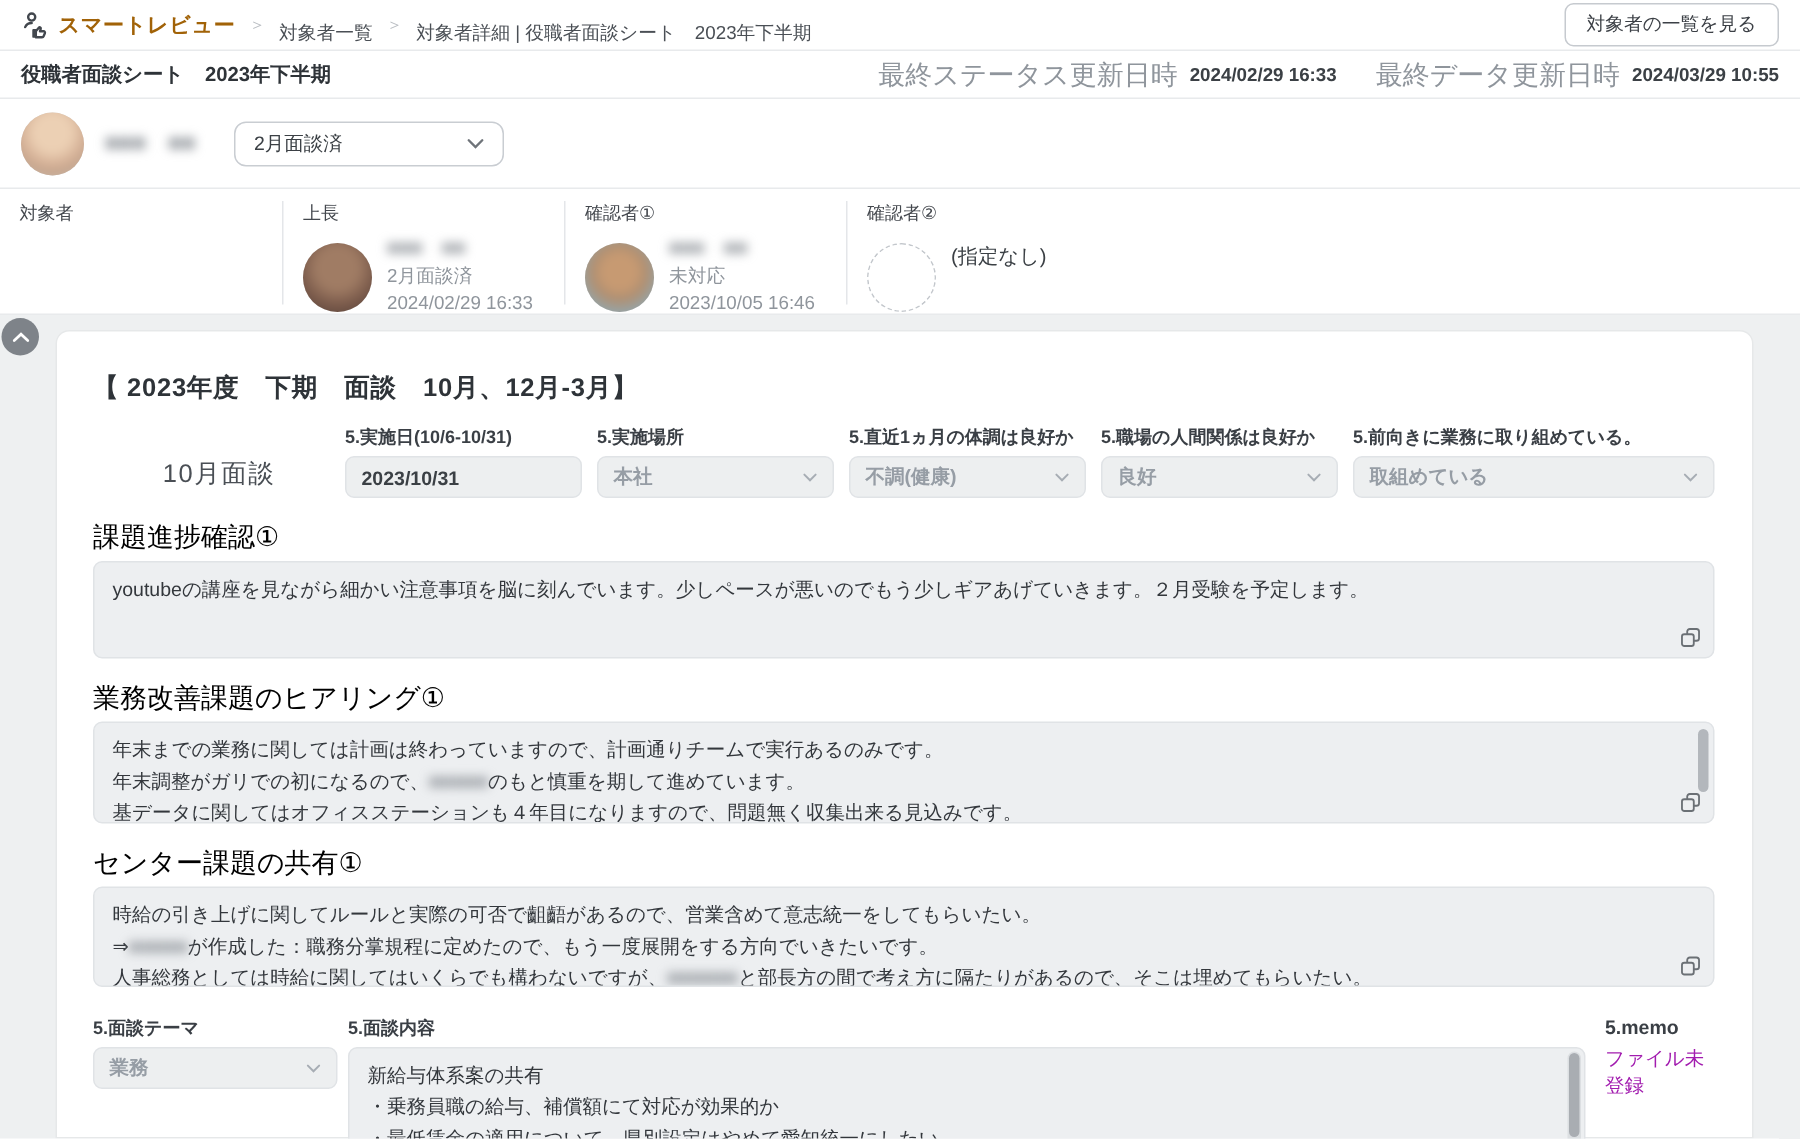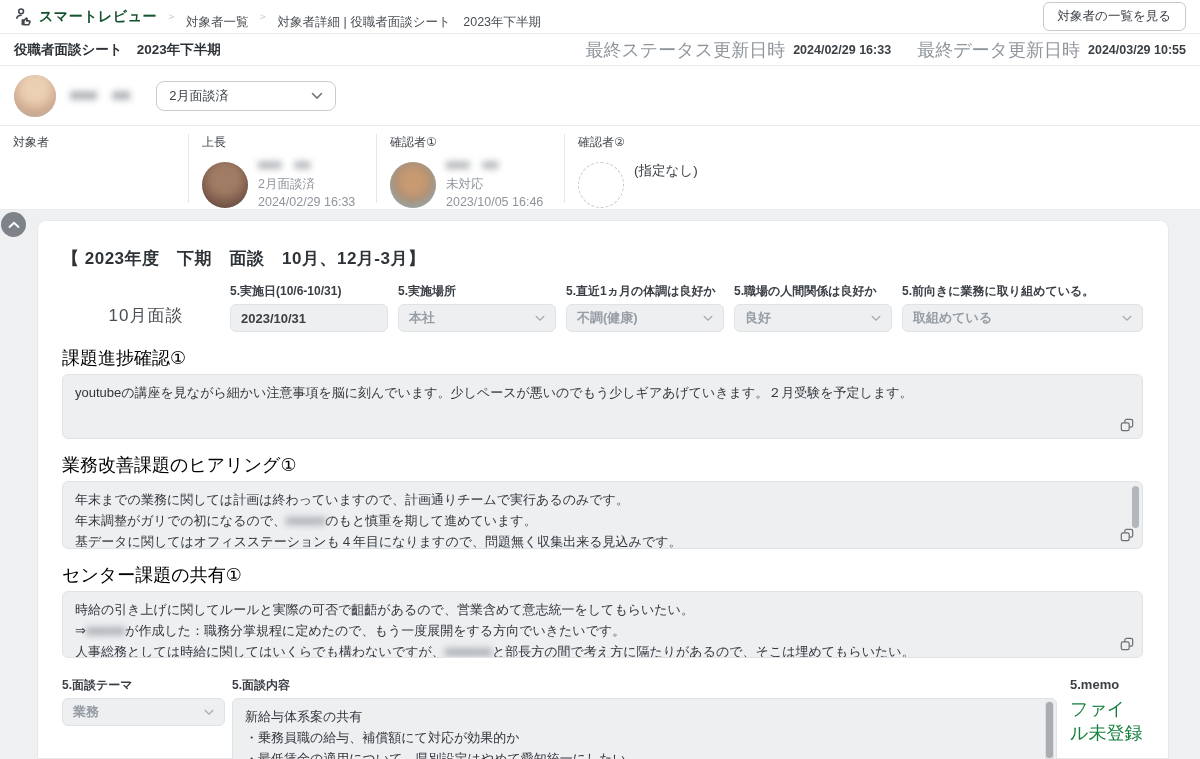--- a/index.html
+++ b/index.html
@@ -4,21 +4,21 @@
 <style>
   * { margin:0; padding:0; box-sizing:border-box; }
   html,body { width:1200px; height:759px; overflow:hidden; }
   body { font-family:"Liberation Sans","DejaVu Sans",sans-serif; background:#eef0f1; color:#3b4045; }
 
   .bar { background:#fff; display:flex; align-items:center; padding:0 14px; border-bottom:1px solid #e8eaec; }
 
   
   .topbar { height:34px; }
   .logo-wrap { display:flex; align-items:center; gap:6px; }
-  .app-name { font-size:14px; font-weight:700; color:#14532d; letter-spacing:.5px; }
+  .app-name { font-size:14px; font-weight:700; color:#a16207; letter-spacing:.5px; }
   .crumb-sep { color:#b9bdc2; font-size:11px; margin:0 9px; }
   .crumb { font-size:12.5px; color:#4a4f55;margin-top:12px; }
   .list-btn { margin-left:auto; background:#fff; border:1px solid #c6cacf; border-radius:6px;
               font-size:12.5px; color:#3c4046; padding:5px 14px; cursor:pointer;
               font-family:inherit; }
 
   
   .titlebar { height:32px; }
   .sheet-title { font-size:13.5px; font-weight:700; color:#2e3338; }
   .sheet-period { font-size:13.5px; font-weight:700; color:#2e3338; margin-left:14px; }
@@ -81,21 +81,21 @@
   .expand-icon { position:absolute; right:8px; bottom:6px; cursor:pointer; }
   .thumb { position:absolute; right:3px; width:7px; border-radius:4px; background:#b3b7bc; }
   .track { position:absolute; right:2px; top:2px; bottom:2px; width:9px; border-radius:5px; background:#dcdfe2; }
   .track .t2 { position:absolute; left:1px; right:1px; top:1px; height:55%; border-radius:4px; background:#a9adb2; }
 
   .bottom-row { display:flex; margin-top:19px; }
   .theme-col { width:170px; }
   .content-col { width:825px; margin-right:13px; }
   .memo-col { flex:1; }
   .memo-label { font-size:13px; font-weight:700; color:#3a3f45; margin-bottom:5px; }
-  .memo-status { font-size:18px; color:#15803d; }
+  .memo-status { font-size:13px; color:#a21caf; }
   .content-box { height:107px; padding-right:24px; }
   .theme-box { width:163px; }
 </style>
 </head>
 <body>
 
 <div class="bar topbar">
   <div class="logo-wrap">
     <span style="display:flex;">
       <svg width="19" height="19" viewBox="0 0 24 24" fill="none" stroke="#42474e" stroke-width="2" stroke-linecap="round" stroke-linejoin="round">

